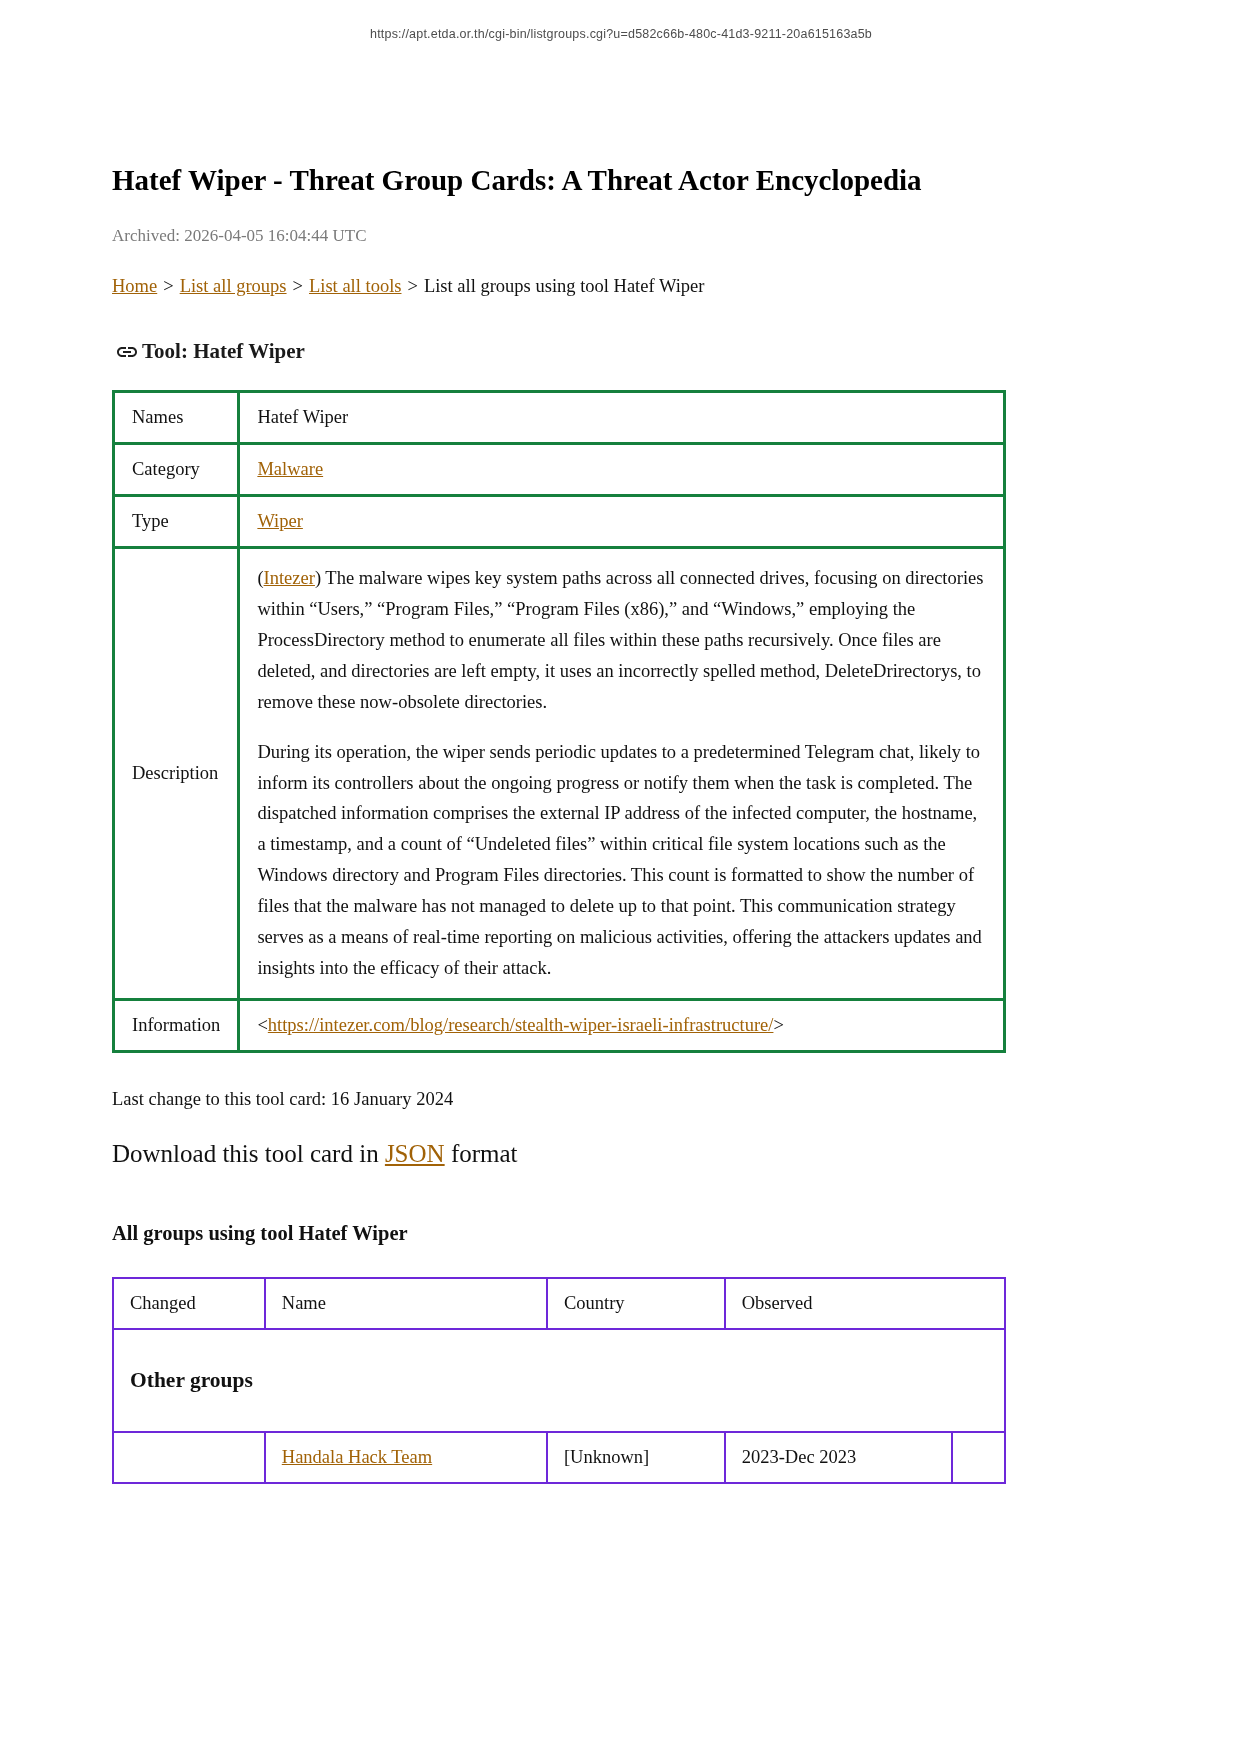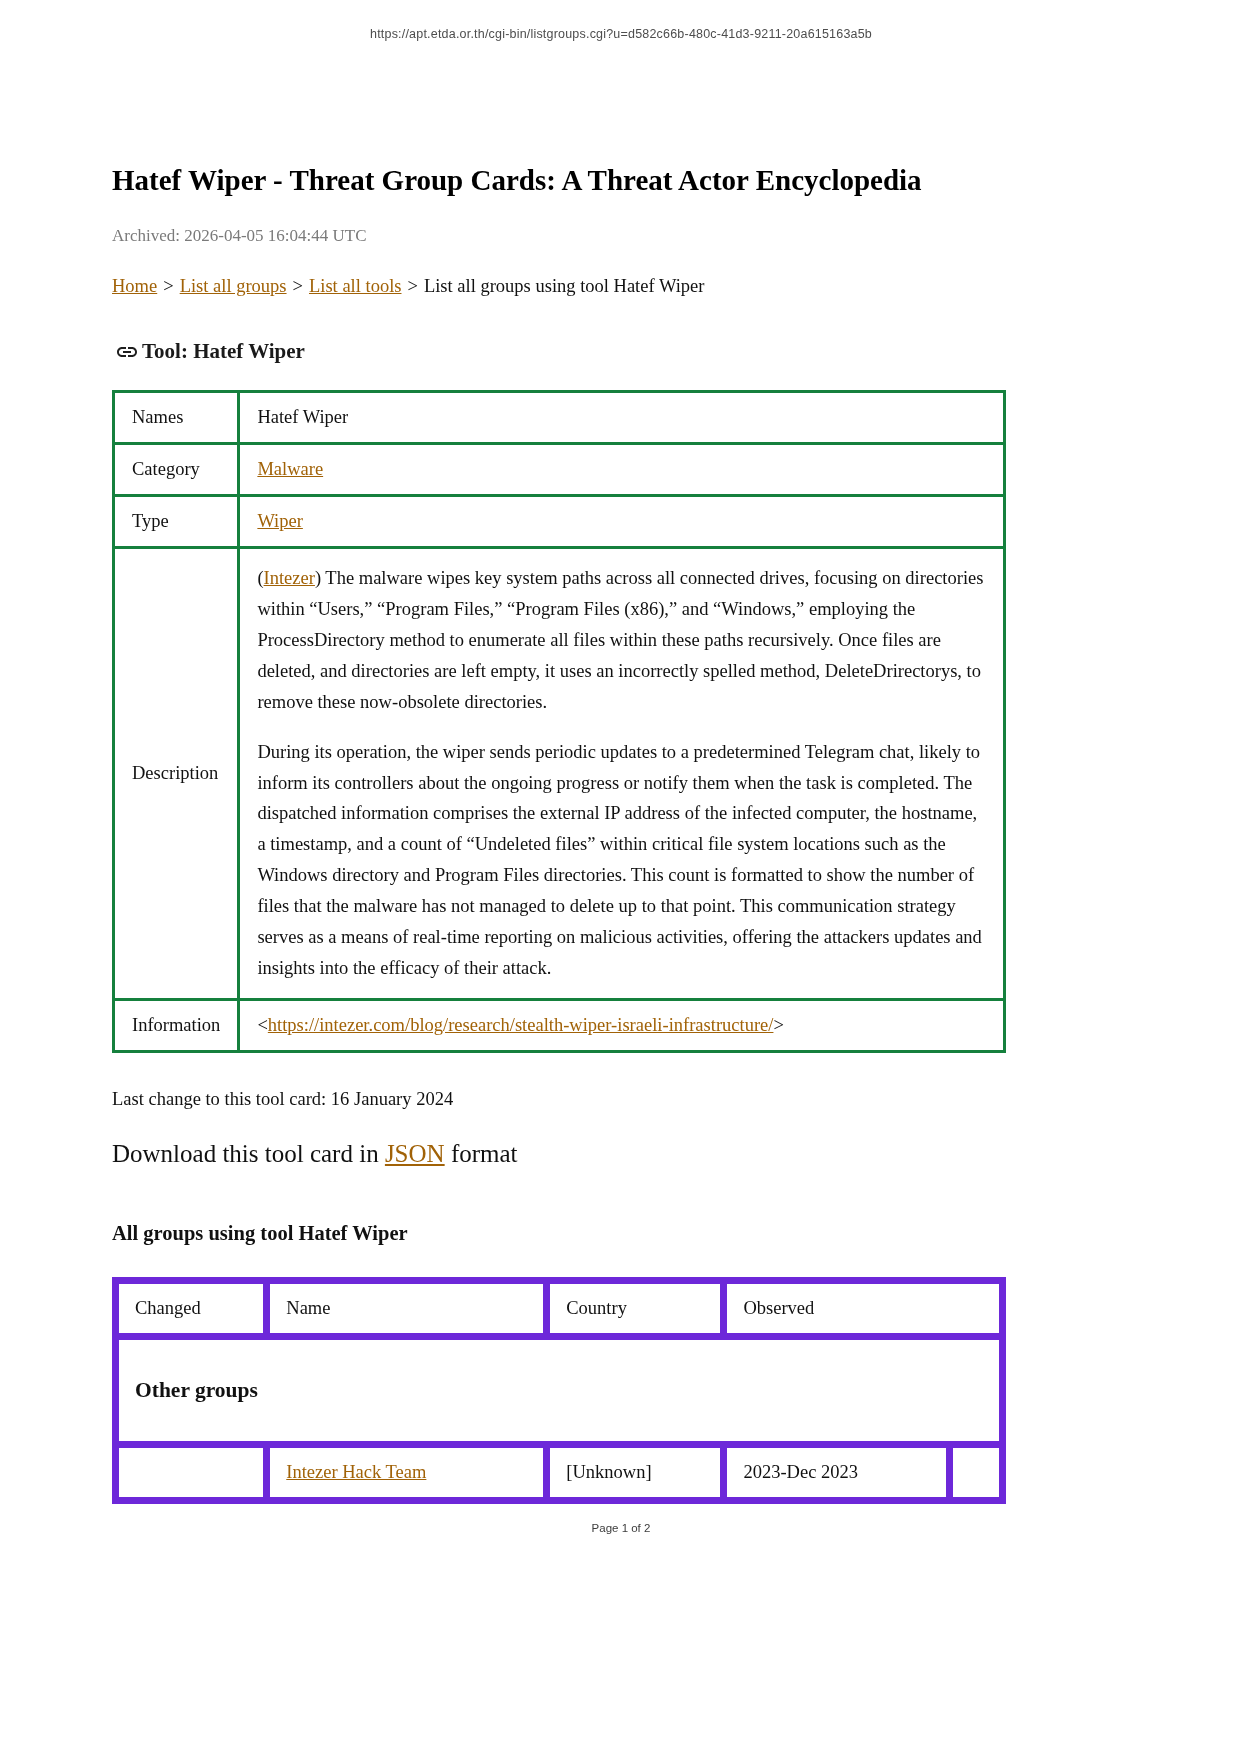--- a/index.html
+++ b/index.html
@@ -83,21 +83,21 @@
   .last-change { margin-top: 36px; font-size: 18.5px; }
   .download { margin-top: 30px; font-size: 25px; }
   .groups-heading { margin-top: 54px; font-size: 20.5px; font-weight: bold; }
   table.groups {
     margin-top: 32px;
     width: 894px;
     border-collapse: collapse;
     font-size: 18.5px;
   }
   table.groups td {
-    border: 7px solid #6d28d9;
+    border: 2px solid #6d28d9;
     padding: 14px 16px;
     text-align: left;
     vertical-align: middle;
     font-weight: normal;
   }
   table.groups td.other-groups {
     font-size: 21.5px;
     font-weight: bold;
     padding: 38px 16px;
   }
@@ -192,26 +192,25 @@
           <td>Name</td>
           <td>Country</td>
           <td colspan="2">Observed</td>
         </tr>
         <tr>
           <td class="other-groups" colspan="5">Other groups</td>
         </tr>
         <tr>
           <td></td>
           <td>
-            <a href="#" class="link">Intezer Hack Team</a>
+            <a href="#" class="link">Handala Hack Team</a>
           </td>
           <td>[Unknown]</td>
           <td>2023-Dec 2023</td>
           <td></td>
         </tr>
       </tbody>
     </table>
 
   </div>
 
-  <div class="footer">Page 1 of 2</div>
 
 </div>
 
 </body></html>

